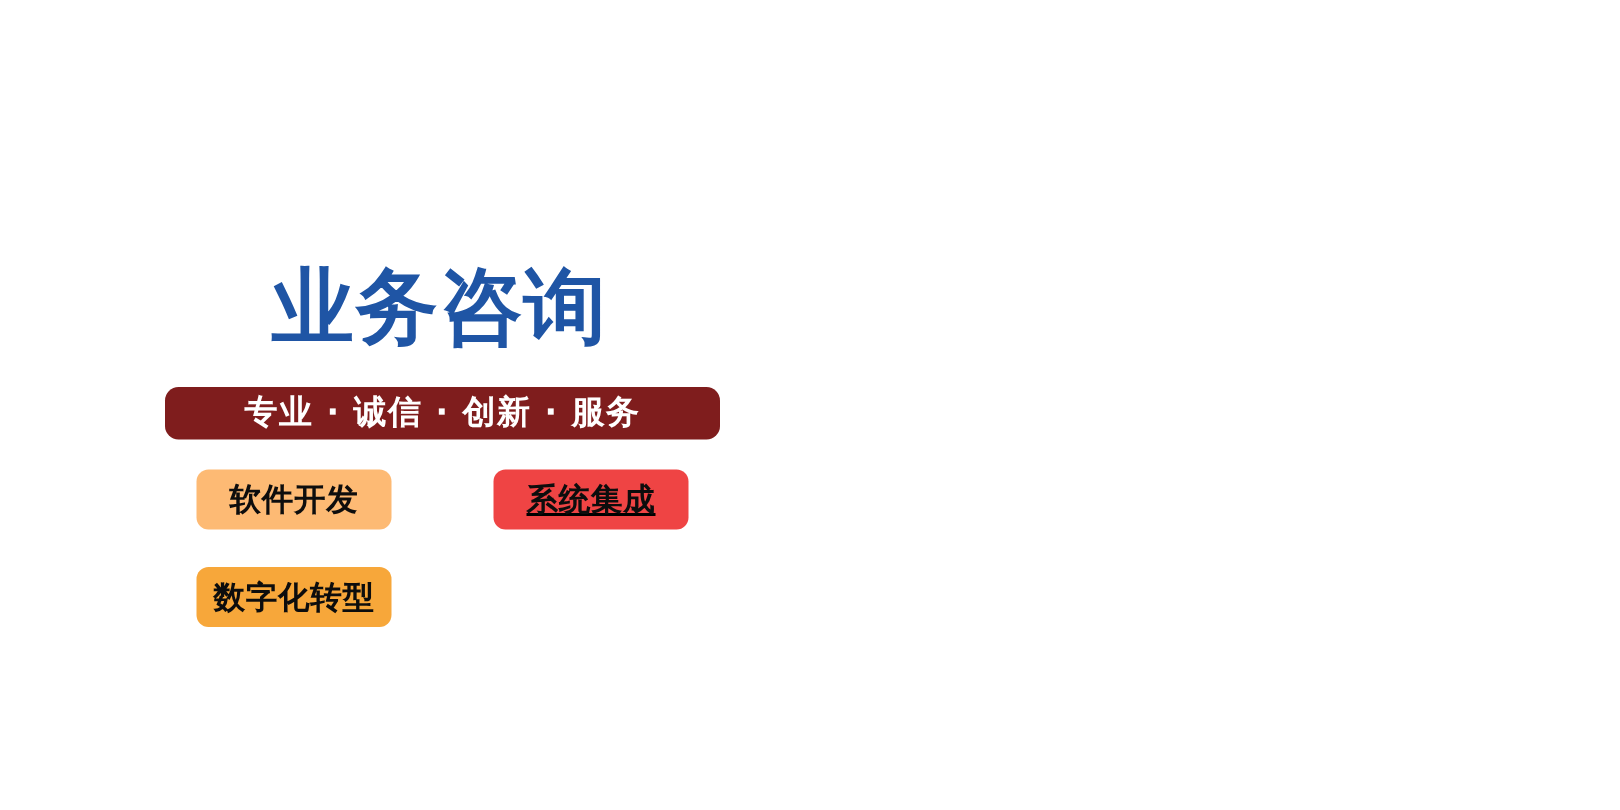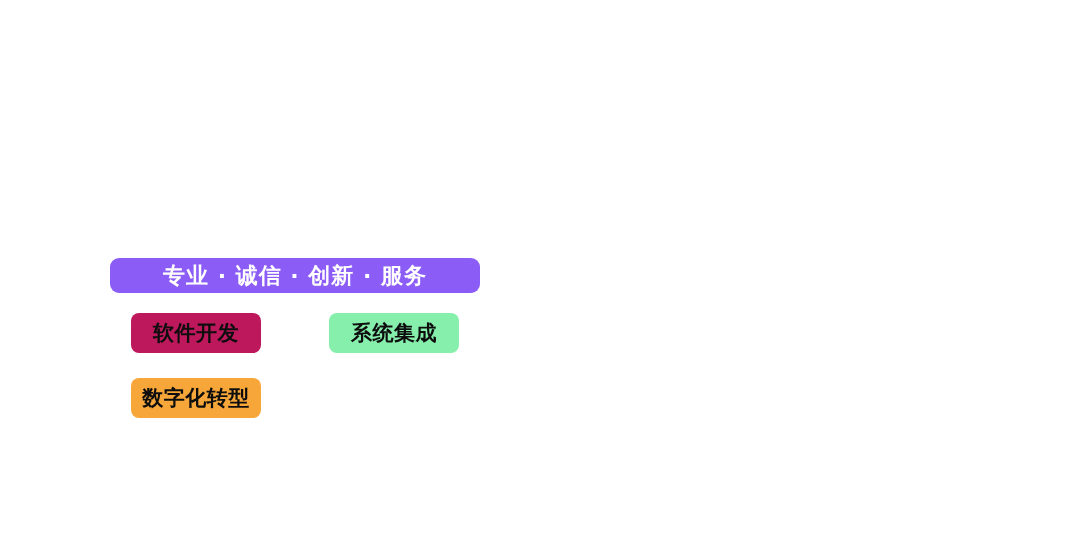--- a/index.html
+++ b/index.html
@@ -105,32 +105,33 @@
     letter-spacing: 1px;
     white-space: nowrap;
   }
   .qr-caption-line { display: block; }
 </style>
 </head>
 <body style="background: rgb(255, 255, 255);">
 
 <div id="canvas" style="background: rgb(255, 255, 255);">
 
+  <div class="title" style="color: rgb(31, 85, 165);">业务咨询</div>
 
-  <div class="slogan-banner" style="background: #8b5cf6;">
+  <div class="slogan-banner" style="background: #7f1d1d;">
     <span class="slogan-text" style="color: rgb(255, 255, 255);">专业 · 诚信 · 创新 · 服务</span>
   </div>
 
   <div class="tag-grid">
 
-    <div class="tag tag-r0 tag-c0" style="background: #be185d;">
+    <div class="tag tag-r0 tag-c0" style="background: #fdba74;">
       <span class="tag-label" style="color: rgb(13, 13, 13);">软件开发</span>
     </div>
 
-    <div class="tag tag-r0 tag-c1" style="background: #86efac;">
+    <div class="tag tag-r0 tag-c1" style="background: #ef4444; text-decoration: underline;">
       <span class="tag-label" style="color: rgb(13, 13, 13);">系统集成</span>
     </div>
 
     <div class="tag tag-r1 tag-c0" style="background: rgb(247, 167, 58); justify-content: center;">
       <span class="tag-label" style="color: rgb(13, 13, 13);">数字化转型</span>
     </div>
 
 
   </div>
 

